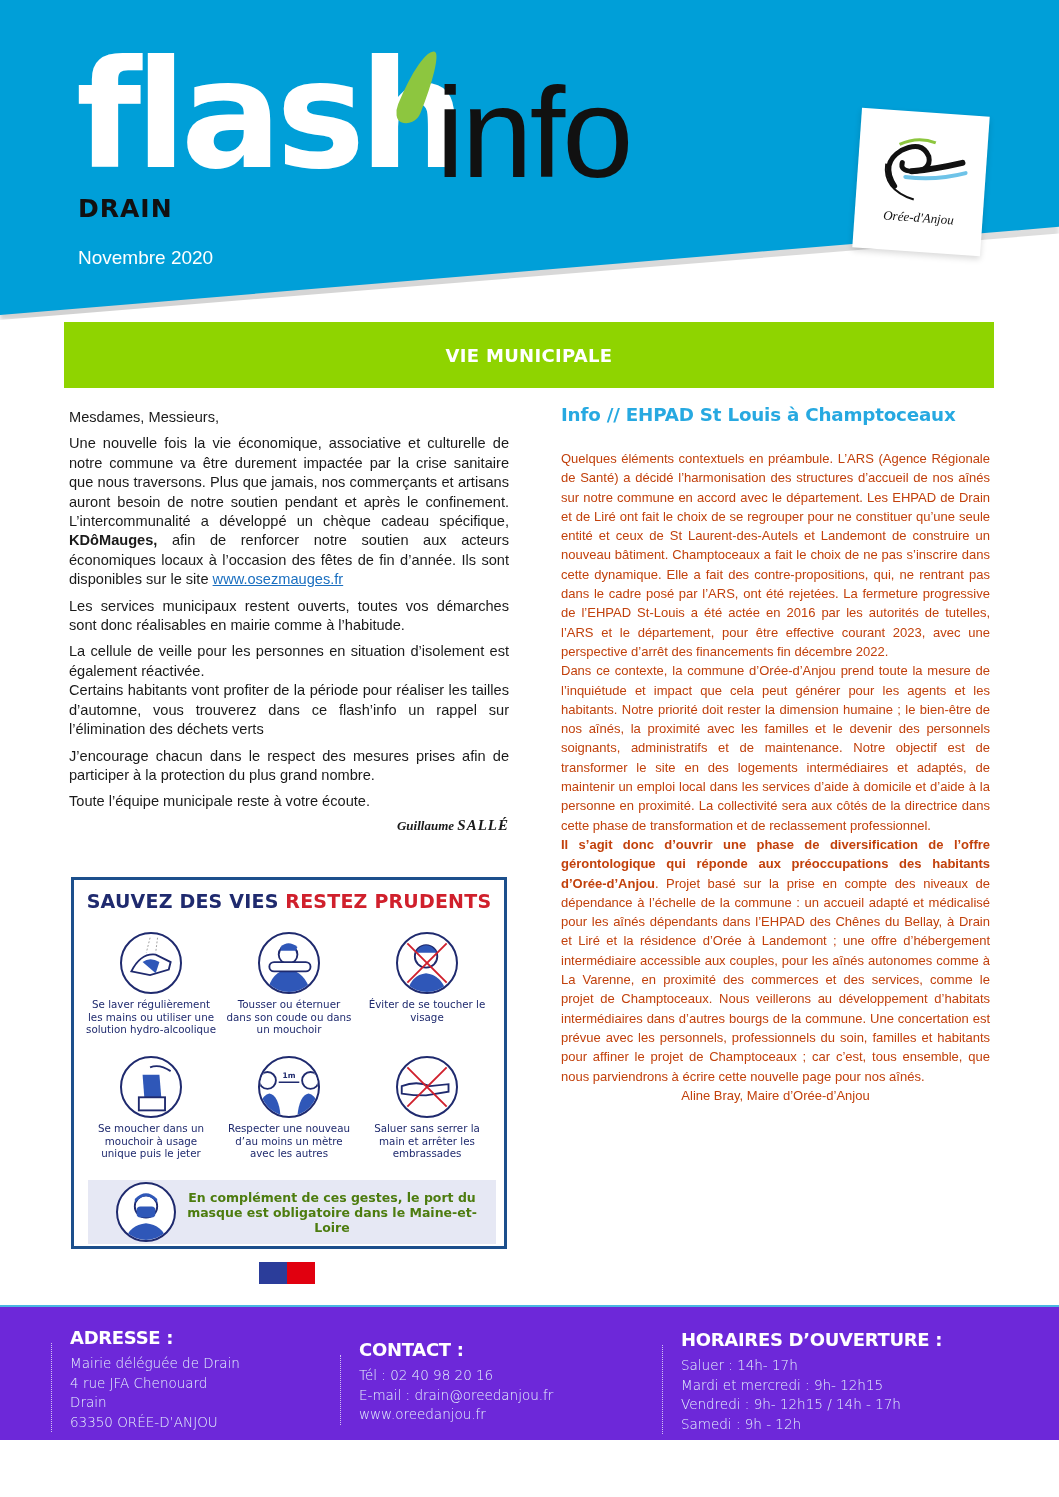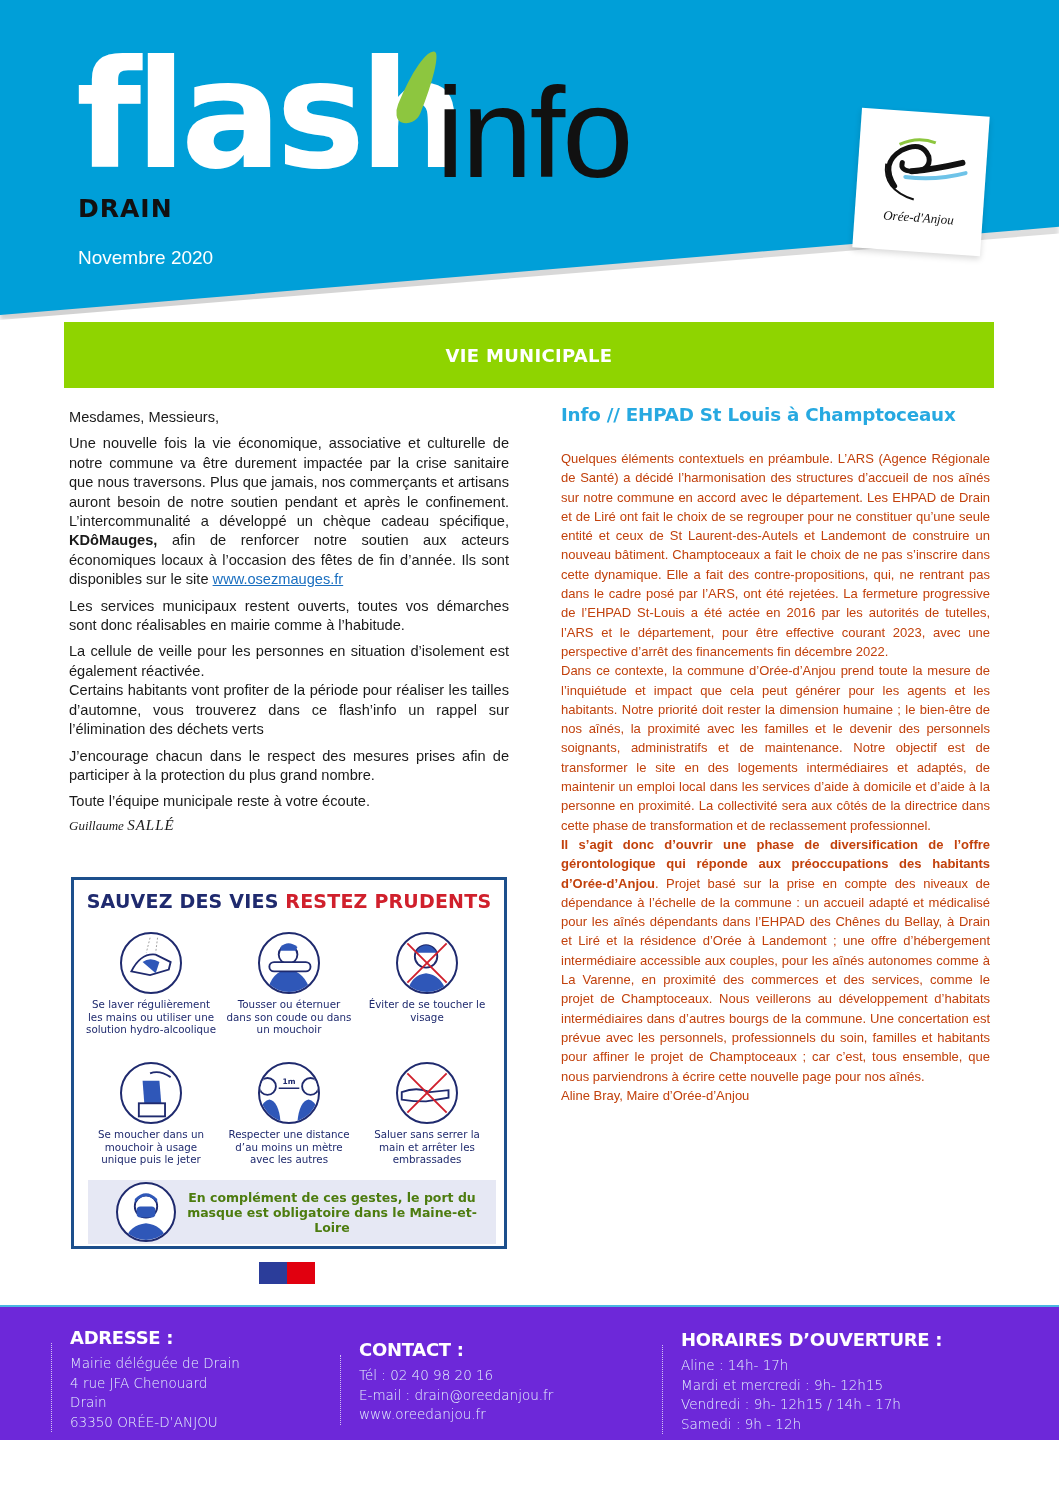--- a/index.html
+++ b/index.html
@@ -67,39 +67,40 @@
   
   .col-left {
     position: absolute; left: 69px; top: 408px; width: 440px;
     font-size: 14.6px; line-height: 19.4px; text-align: justify; color: #1a1a1a;
   }
   .col-left p { margin-bottom: 7px; }
   .col-left .tight { margin-bottom: 0; }
   .col-left b { font-weight: bold; }
   .col-left a { color: #1a6fc0; text-decoration: underline; }
   .signature {
-    font-family: "Liberation Serif", serif; font-style: italic; font-size: 13px;
+    text-align: right; font-family: "Liberation Serif", serif; font-style: italic; font-size: 13px;
     margin-top: -3px;
+    font-weight: bold;
   }
   .signature .sig-last { font-size: 15px; letter-spacing: 1px; }
 
   
   .poster {
     position: absolute; left: 63px; top: 877px; width: 436px; height: 372px;
     border: 3px solid #1c4f8c; background: #ffffff; margin-left: 8px;
   }
   .poster-title {
     position: absolute; left: 0; top: 10px; width: 100%; text-align: center;
     font-family: "DejaVu Sans", sans-serif; font-weight: bold; font-size: 19px; letter-spacing: 0.2px;
   }
   .poster-title .t1 { color: #1f2a6e; }
   .poster-title .t2 { color: #d0202c; }
   .gesture-grid {
     position: absolute; left: 8px; top: 52px; width: 414px;
-    display: grid; grid-template-columns: repeat(3, 1fr); row-gap: 8px;
+    display: grid; grid-template-columns: repeat(3, 1fr); row-gap: 2px;
   }
   .gesture { display: flex; flex-direction: column; align-items: center; height: 122px; }
   .gesture-icon {
     width: 62px; height: 62px; border-radius: 50%; border: 2.5px solid #1f2a6e;
     position: relative; overflow: hidden; background: #fff;
   }
   .gesture-icon svg { width: 100%; height: 100%; }
   .gesture-text {
     margin-top: 4px; text-align: center; font-family: "DejaVu Sans", sans-serif;
     font-size: 10.3px; line-height: 12.5px; color: #1f2a6e; width: 130px;
@@ -127,21 +128,21 @@
     position: absolute; left: 561px; top: 404px; width: 440px;
     font-family: "DejaVu Sans", sans-serif; font-weight: bold; font-size: 18.3px; color: #27a9e1;
     letter-spacing: -0.2px;
   }
   .col-right {
     position: absolute; left: 561px; top: 449px; width: 429px;
     font-size: 13px; line-height: 19.3px; text-align: justify; color: #c2410c;
   }
   .col-right p { margin: 0; }
   .col-right b { font-weight: bold; }
-  .col-right .sign { text-align: left; }
+  .col-right .sign { text-align: center; }
 
   
   .footer {
     position: absolute; left: 0; top: 1305px; width: 1059px; height: 135px;
     background: #6d28d9; border-top: 2px solid #4ab6e2;
   }
   .footer-col { position: absolute; top: 20px; padding-left: 19px; }
   .footer-col::before {
     content: ""; position: absolute; left: 0; top: 16px; bottom: 0;
     border-left: 1px dotted rgba(255,255,255,0.7);
@@ -255,21 +256,21 @@
       <div class="gesture-icon">
         <svg viewBox="0 0 62 62">
             <circle cx="8" cy="24" r="9" fill="#fff" stroke="#1f2a6e" stroke-width="2"></circle>
             <circle cx="54" cy="24" r="9" fill="#fff" stroke="#1f2a6e" stroke-width="2"></circle>
             <path d="M-4 62 Q0 40 10 38 Q20 40 22 62 Z" fill="#2f57b8"></path>
             <path d="M40 62 Q42 40 52 38 Q62 40 66 62 Z" fill="#2f57b8"></path>
             <line x1="20" y1="26" x2="42" y2="26" stroke="#1f2a6e" stroke-width="1.5"></line>
             <text x="31" y="21" font-size="8" text-anchor="middle" fill="#1f2a6e" font-family="DejaVu Sans, sans-serif" font-weight="bold">1m</text>
           </svg>
       </div>
-      <div class="gesture-text">Respecter une distance d’au moins un mètre avec les autres</div>
+      <div class="gesture-text">Respecter une nouveau d’au moins un mètre avec les autres</div>
     </div>
     <div class="gesture">
       <div class="gesture-icon">
         <svg viewBox="0 0 62 62">
             <path d="M4 30 Q20 24 34 30 L54 28 L54 36 L30 40 Q16 40 4 38 Z" fill="#fff" stroke="#1f2a6e" stroke-width="2"></path>
             <line x1="10" y1="10" x2="52" y2="52" stroke="#d0202c" stroke-width="2"></line>
             <line x1="52" y1="10" x2="10" y2="52" stroke="#d0202c" stroke-width="2"></line>
           </svg>
       </div>
       <div class="gesture-text">Saluer sans serrer la main et arrêter les embrassades</div>
@@ -309,18 +310,18 @@
     <div class="line">63350 ORÉE-D’ANJOU</div>
   </div>
   <div class="footer-col fc-contact">
     <h3>CONTACT :</h3>
     <div class="line">Tél : 02 40 98 20 16</div>
     <div class="line">E-mail : drain@oreedanjou.fr</div>
     <div class="line">www.oreedanjou.fr</div>
   </div>
   <div class="footer-col fc-hours">
     <h3>HORAIRES D’OUVERTURE :</h3>
-    <div class="line">Aline : 14h- 17h</div>
+    <div class="line">Saluer : 14h- 17h</div>
     <div class="line">Mardi et mercredi : 9h- 12h15</div>
     <div class="line">Vendredi : 9h- 12h15 / 14h - 17h</div>
     <div class="line">Samedi : 9h - 12h</div>
   </div>
 </div>
 
 </body></html>

